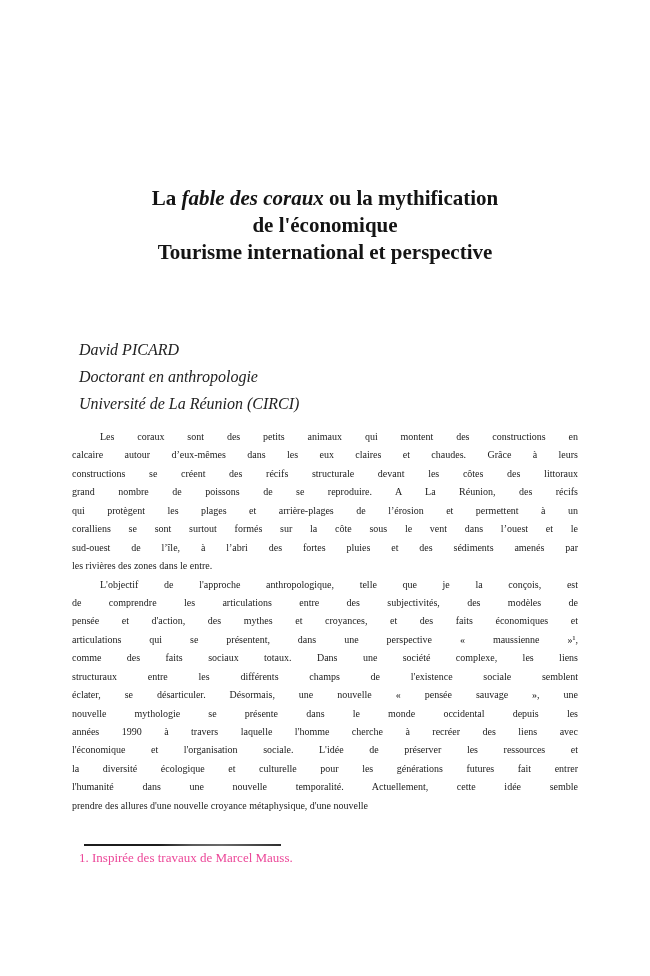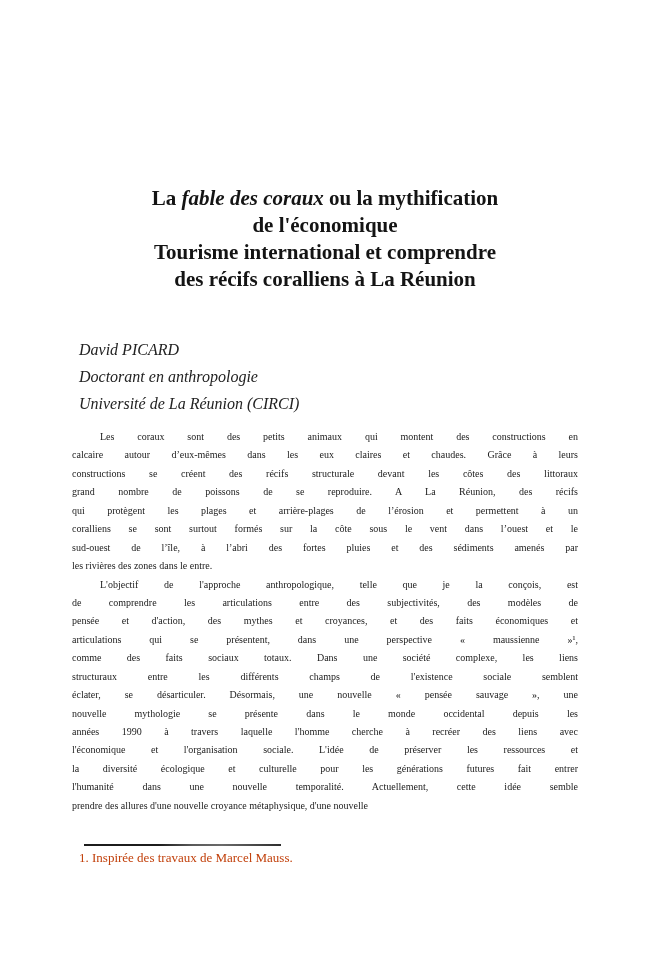--- a/index.html
+++ b/index.html
@@ -69,33 +69,32 @@
     width: 197px;
     height: 2px;
     background: linear-gradient(90deg, #1c1c1c 0%, #1c1c1c 38%, #5a5a5a 55%, #6a6a6a 70%, #2e2e2e 100%);
   }
   .footnote {
     position: absolute;
     left: 79px;
     top: 850px;
     font-size: 13px;
     line-height: 16px;
-    color: #c2410c;
+    color: #ec4899;
   }
 </style>
 </head>
 <body>
 
 <div class="page">
 
   <header class="title-block" id="title-block">
       <div class="title-line"><span>La </span><span class="i">fable des coraux</span><span> ou la mythification</span></div>
       <div class="title-line"><span>de l'économique</span></div>
-      <div class="title-line"><span>Tourisme international et comprendre</span></div>
-      <div class="title-line"><span>des récifs coralliens à La Réunion</span></div>
+      <div class="title-line"><span>Tourisme international et perspective</span></div>
     </header>
 
   <section class="author-block">
     <div class="author-line">David PICARD</div>
     <div class="author-line">Doctorant en anthropologie</div>
     <div class="author-line">Université de La Réunion (CIRCI)</div>
   </section>
 
   <section class="body-block" id="body-block">
       <div class="para">

